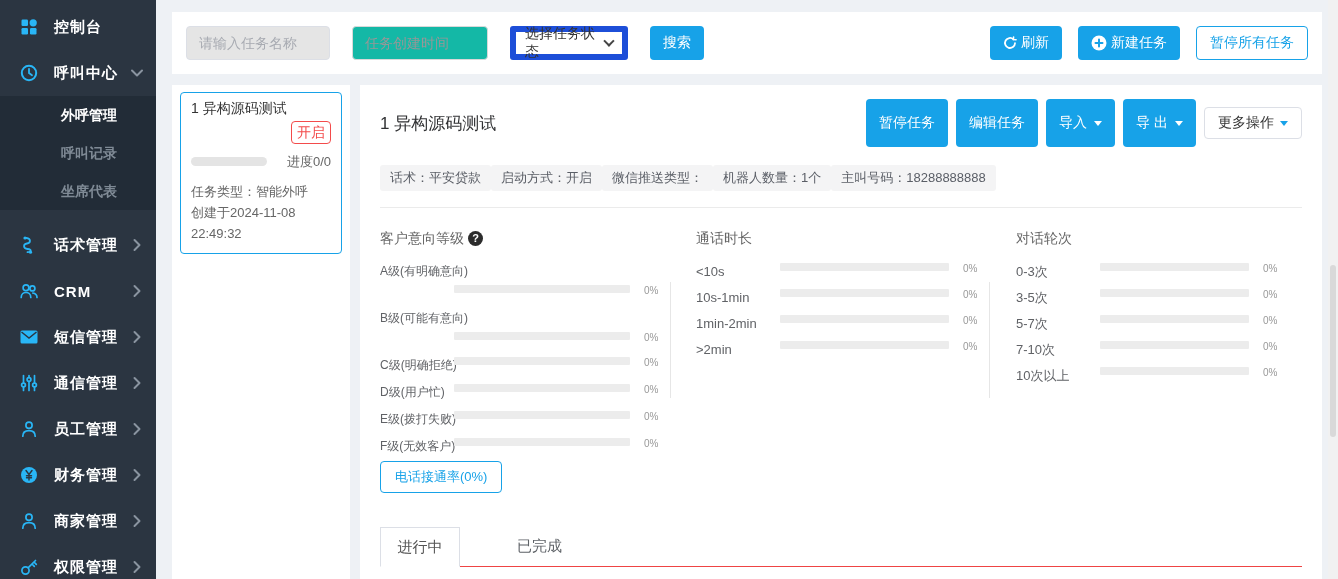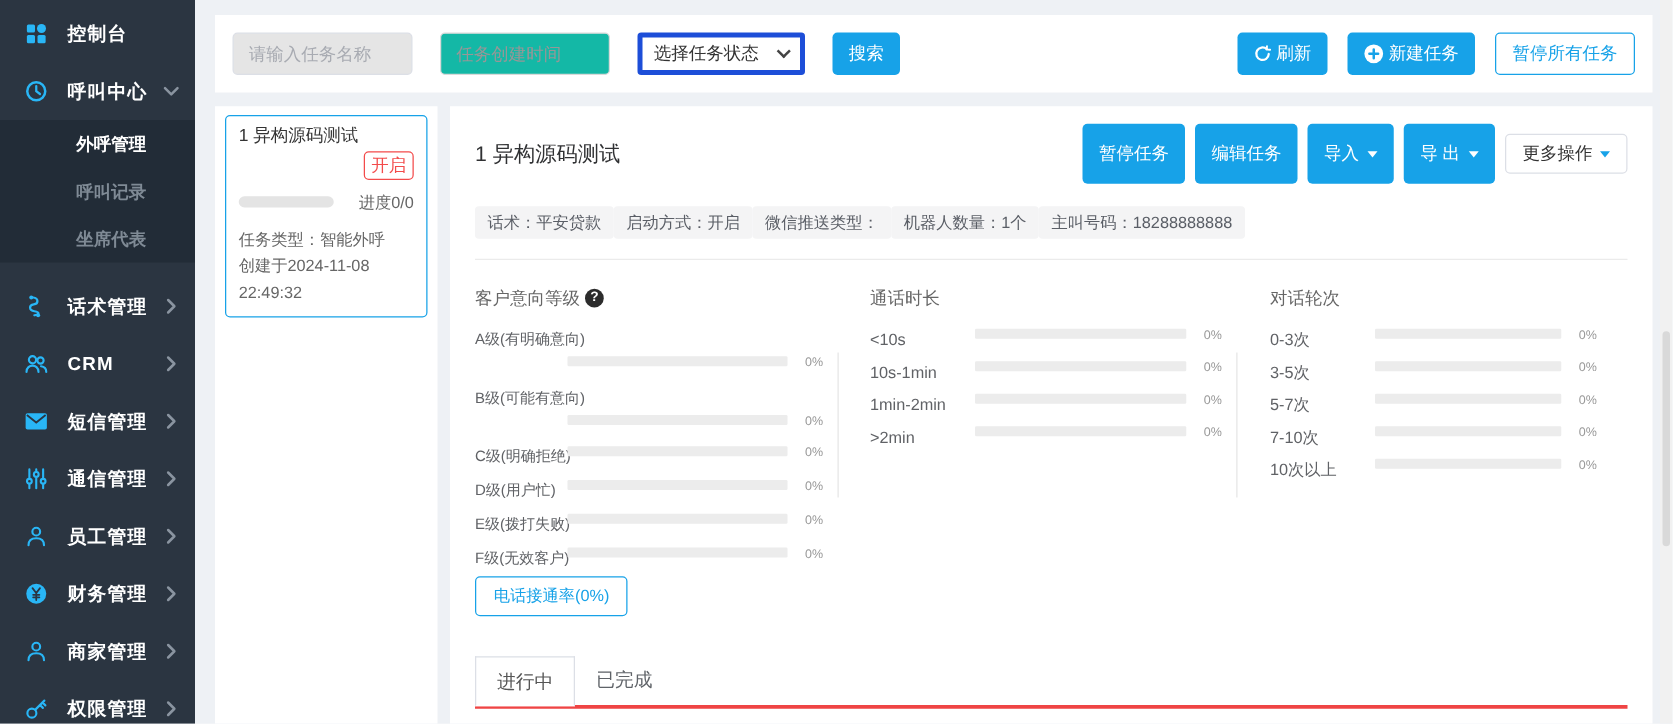--- a/index.html
+++ b/index.html
@@ -21,21 +21,21 @@
 
   
   .content { flex:1; min-width:0; padding:12px 16px 0 16px; display:flex; flex-direction:column; }
 
   .filter-card { background:#fff; height:62px; flex-shrink:0; display:flex; align-items:center; justify-content:space-between; padding:0 14px; }
   .filter-left { display:flex; align-items:center; gap:22px; }
   .tinput { width:144px; height:34px; border:1px solid #dcdfe6; border-radius:4px; padding:0 12px; font-size:14px; color:#333; outline:none; font-family:inherit; background:#e5e5e5; }
   .tinput::placeholder { color:#a8abb2; }
   .tinput.disabled { width:136px; background:#14b8a6; border-color:#d9d9d9; }
   .tinput.disabled::placeholder { color:#979797; }
-  .selectbox { width:134px; height:34px; border:4px solid #1d4ed8; border-radius:3px; display:flex; align-items:center; justify-content:space-between; padding:0 9px; font-size:14px; color:#333; background:#fff; cursor:pointer; }
+  .selectbox { width:118px; height:34px; border:6px solid #1d4ed8; border-radius:3px; display:flex; align-items:center; justify-content:space-between; padding:0 9px; font-size:14px; color:#333; background:#fff; cursor:pointer; }
   .sel-arrow { width:8px; height:8px; border:solid #444; border-width:0 2px 2px 0; transform:rotate(45deg); margin-top:-4px; }
   .btn-primary { background:var(--primary,#17a2e8); color:#fff; border:none; border-radius:4px; height:34px; font-size:14px; padding:0 13px; display:inline-flex; align-items:center; justify-content:center; gap:4px; }
   .btn-outline { background:#fff; color:var(--primary,#17a2e8); border:1px solid var(--primary,#17a2e8); border-radius:4px; height:34px; font-size:14px; padding:0 13px; }
   .filter-right { display:flex; align-items:center; gap:16px; }
   .bicon { display:flex; align-items:center; }
 
   .body-row { display:flex; gap:10px; margin-top:11px; flex:1; min-height:0; }
 
   
   .task-panel { width:178px; flex-shrink:0; background:#fff; padding:7px 8px; }
@@ -76,21 +76,21 @@
   .c2 .brow, .c3 .brow { margin-bottom:9px; }
   .btrack { flex:1; height:8px; background:#ececec; border-radius:1px; overflow:hidden; }
   .bfill { height:100%; background:var(--primary,#17a2e8); }
   .bpct { font-size:10px; color:#999; width:26px; margin-left:14px; flex-shrink:0; }
   .brow.top { flex-wrap:wrap; margin-bottom:14px; }
   .brow.top .bl { width:100%; margin-bottom:5px; }
   .brow.top .btrack { margin-left:74px; }
 
   .rate-btn { margin-top:16px; height:32px; background:#fff; border:1px solid var(--primary,#17a2e8); color:var(--primary,#17a2e8); border-radius:4px; font-size:13px; padding:0 14px; }
 
-  .tabs { margin-top:33px; border-bottom:3px solid #ef4444; display:flex; align-items:flex-end; height:41px; }
+  .tabs { margin-top:33px; border-bottom:1px solid #ef4444; display:flex; align-items:flex-end; height:41px;gap:40px; }
   .tab { height:40px; display:flex; align-items:center; justify-content:center; font-size:15px; color:#5f6368; padding:0 17px; cursor:pointer; }
   .tab.active { width:80px; padding:0; border:1px solid #dcdfe6; background:#fff; margin-bottom:-1px; border-bottom-color:#fff; color:#555; }
 
   .table-head { margin-top:15px; width:917px; height:40px; display:flex; background:#f2f6fc; border:1px solid #dfe6ef; }
   .th { height:100%; border-right:1px solid #dfe6ef; flex-shrink:0; }
   .th:last-child { border-right:none; }
 
   
   .vtrack { position:absolute; right:0; top:0; width:10px; height:579px; background:#f1f1f1; }
   .vthumb { position:absolute; left:2px; top:265px; width:6px; height:172px; background:#d9d9d9; border-radius:3px; }

